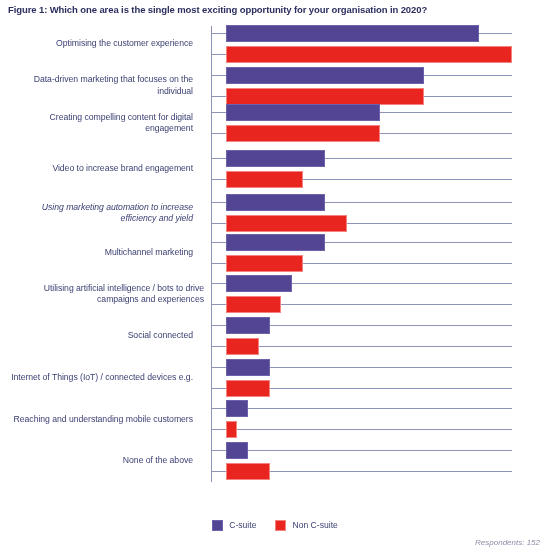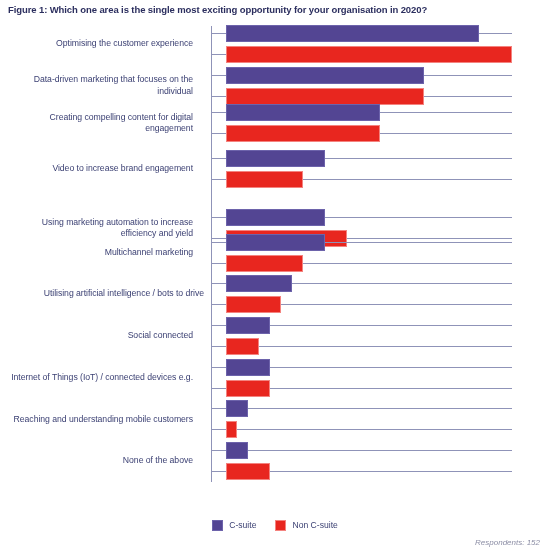--- a/index.html
+++ b/index.html
@@ -225,21 +225,21 @@
             <div class="axis-tick"></div>
             <div class="leader" style="left: 114px; width: 187px;"></div>
             <div class="bar csuite" style="width: 99px;"></div>
           </div>
           <div class="bar-track bottom">
             <div class="axis-tick"></div>
             <div class="leader" style="left: 92px; width: 209px;"></div>
             <div class="bar noncsuite" style="width: 77px;"></div>
           </div>
         </div>
-        <div class="row-group" style="top: 184px;">
+        <div class="row-group" style="top: 169px; font-style: italic;">
           <div class="cat-label">
             <div>Using marketing automation to increase</div>
             <div>efficiency and yield</div>
           </div>
           <div class="bar-track top">
             <div class="axis-tick"></div>
             <div class="leader" style="left: 114px; width: 187px;"></div>
             <div class="bar csuite" style="width: 99px;"></div>
           </div>
           <div class="bar-track bottom">
@@ -259,20 +259,21 @@
           </div>
           <div class="bar-track bottom">
             <div class="axis-tick"></div>
             <div class="leader" style="left: 92px; width: 209px;"></div>
             <div class="bar noncsuite" style="width: 77px;"></div>
           </div>
         </div>
         <div class="row-group" style="top: 250.2px; padding-left: 11px;">
           <div class="cat-label">
             <div>Utilising artificial intelligence / bots to drive</div>
+            <div>campaigns and experiences</div>
           </div>
           <div class="bar-track top">
             <div class="axis-tick"></div>
             <div class="leader" style="left: 81px; width: 220px;"></div>
             <div class="bar csuite" style="width: 66px;"></div>
           </div>
           <div class="bar-track bottom">
             <div class="axis-tick"></div>
             <div class="leader" style="left: 70px; width: 231px;"></div>
             <div class="bar noncsuite" style="width: 55px;"></div>

